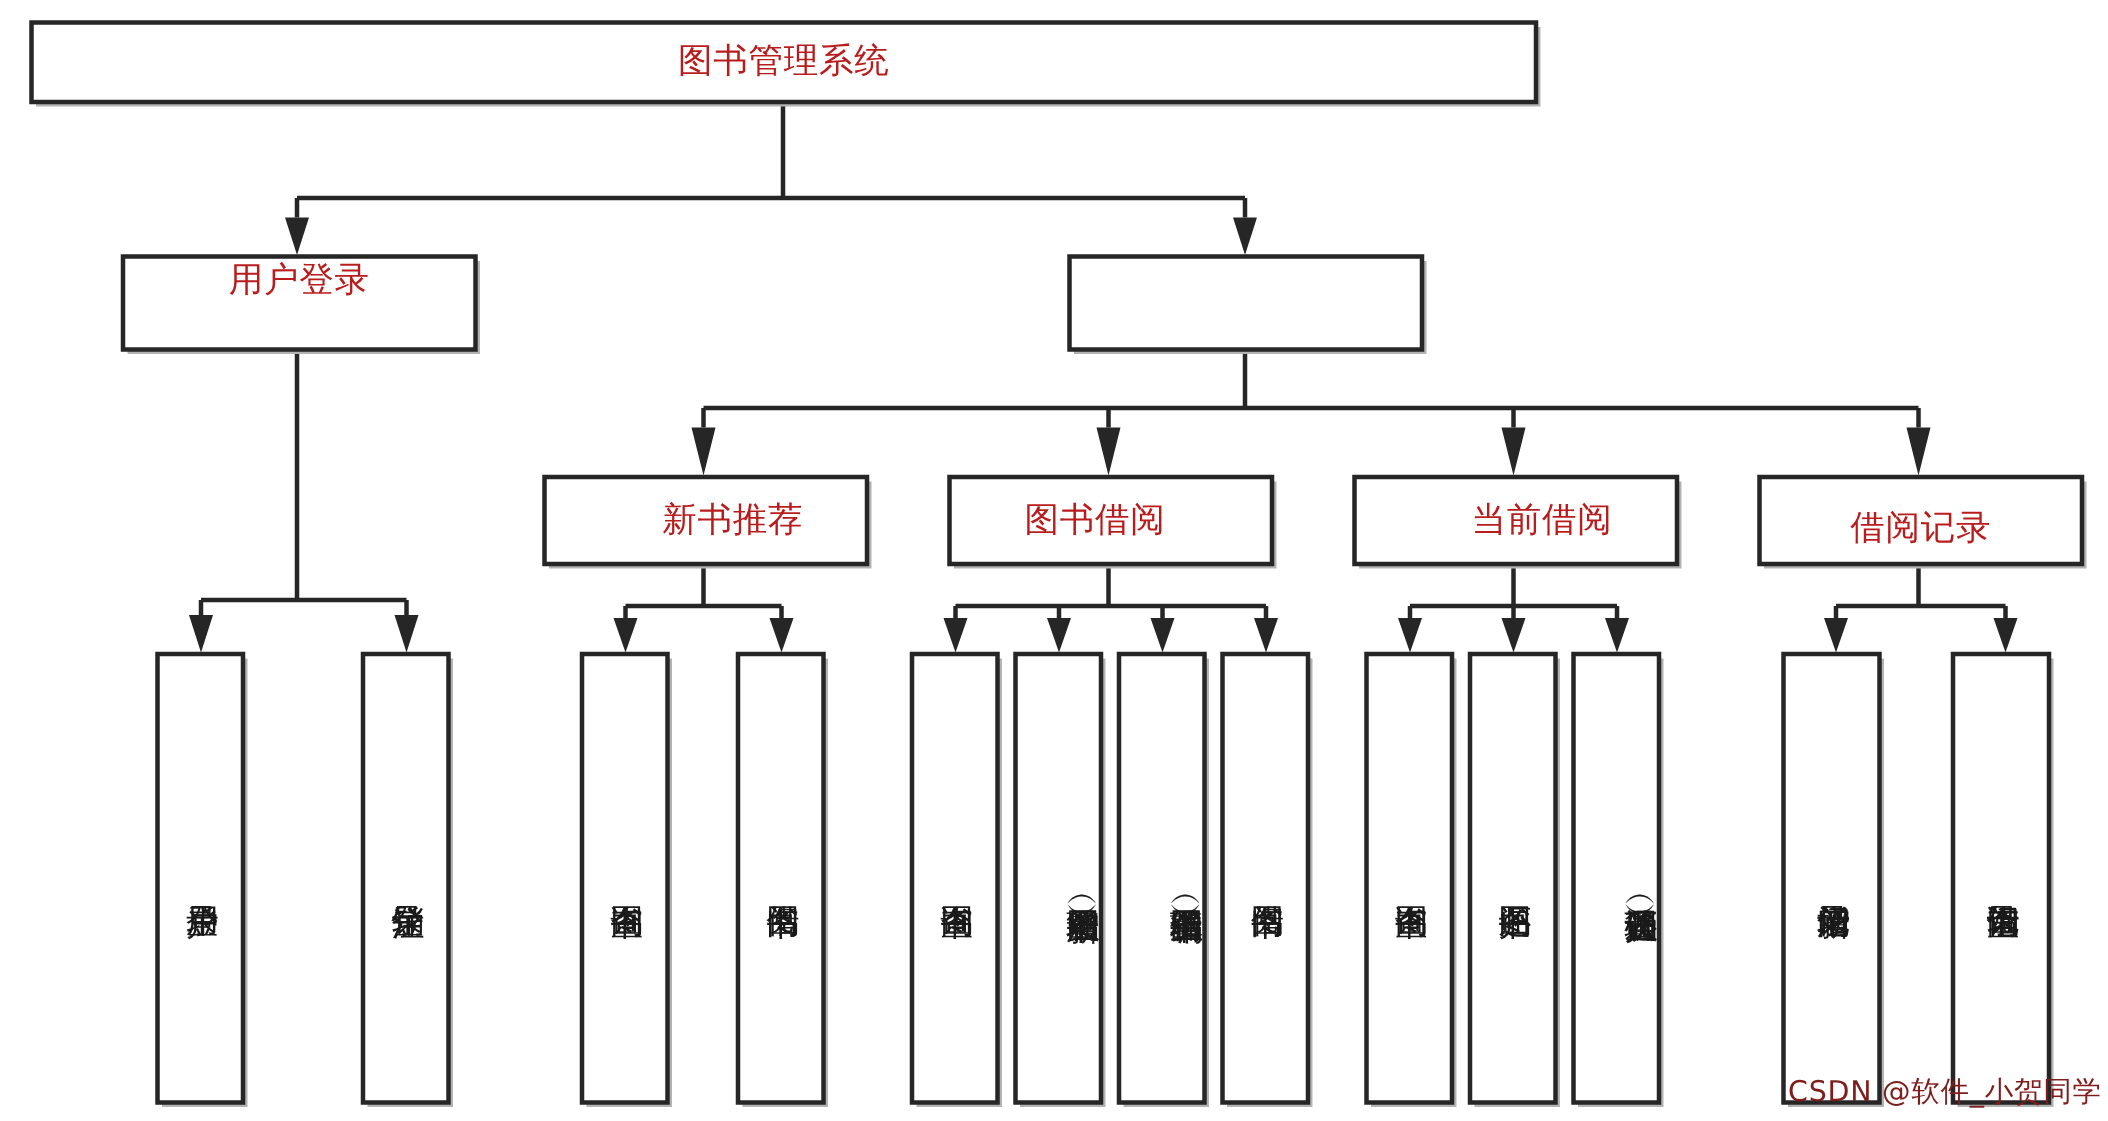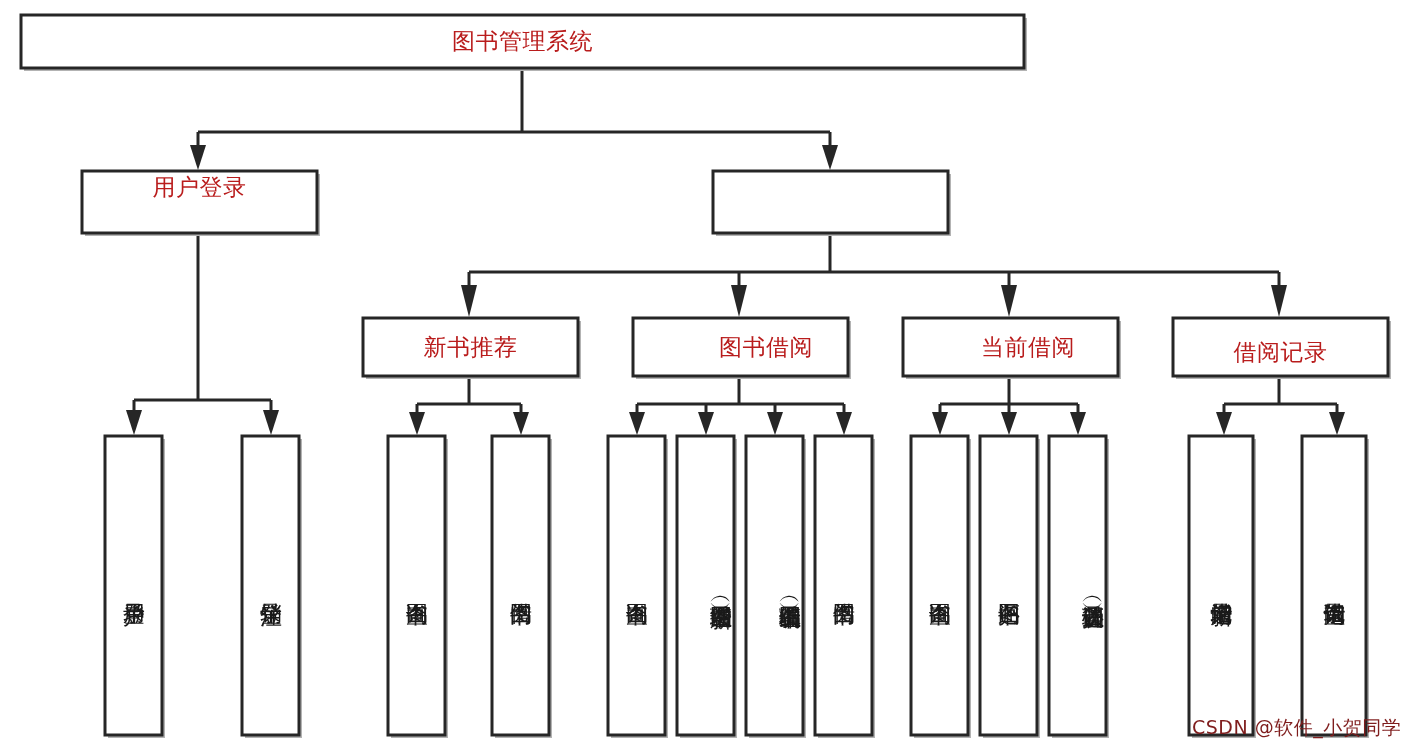--- a/index.html
+++ b/index.html
@@ -202,22 +202,22 @@
       <rect class="node-rect" x="1049" y="436" width="57" height="299"></rect>
       <rect class="node-rect" x="1189" y="436" width="64" height="299"></rect>
       <rect class="node-rect" x="1302" y="436" width="64" height="299"></rect>
     </g>
   </svg>
 
   <div class="node-label-h" style="left:21px; top:15px; width:1003px; height:53px;">图书管理系统</div>
 
   <div class="node-label-h" style="left:82px; top:156px; width:235px; height:62px;">用户登录</div>
 
-  <div class="node-label-h" style="left:363px; top:318px; width:215px; height:58px;">新书推荐</div>
-  <div class="node-label-h" style="left:633px; top:318px; width:194px; height:58px;padding-left:36px;">图书借阅</div>
+  <div class="node-label-h" style="left:381px; top:318px; width:215px; height:58px;">新书推荐</div>
+  <div class="node-label-h" style="left:633px; top:318px; width:194px; height:58px;">图书借阅</div>
   <div class="node-label-h" style="left:903px; top:318px; width:250px; height:58px;">当前借阅</div>
   <div class="node-label-h" style="left:1173px; top:318px; width:215px; height:68px;">借阅记录</div>
 
   <div class="node-label-v centered" style="left:105px; top:436px; width:57px; height:299px;">用户登录</div>
   <div class="node-label-v centered" style="left:242px; top:436px; width:57px; height:299px;">注销登录</div>
 
   <div class="node-label-v centered" style="left:388px; top:436px; width:57px; height:299px;">查询图书</div>
   <div class="node-label-v centered" style="left:492px; top:436px; width:57px; height:299px;">借阅图书</div>
 
   <div class="node-label-v centered" style="left:608px; top:436px; width:57px; height:299px;">查询图书</div>

